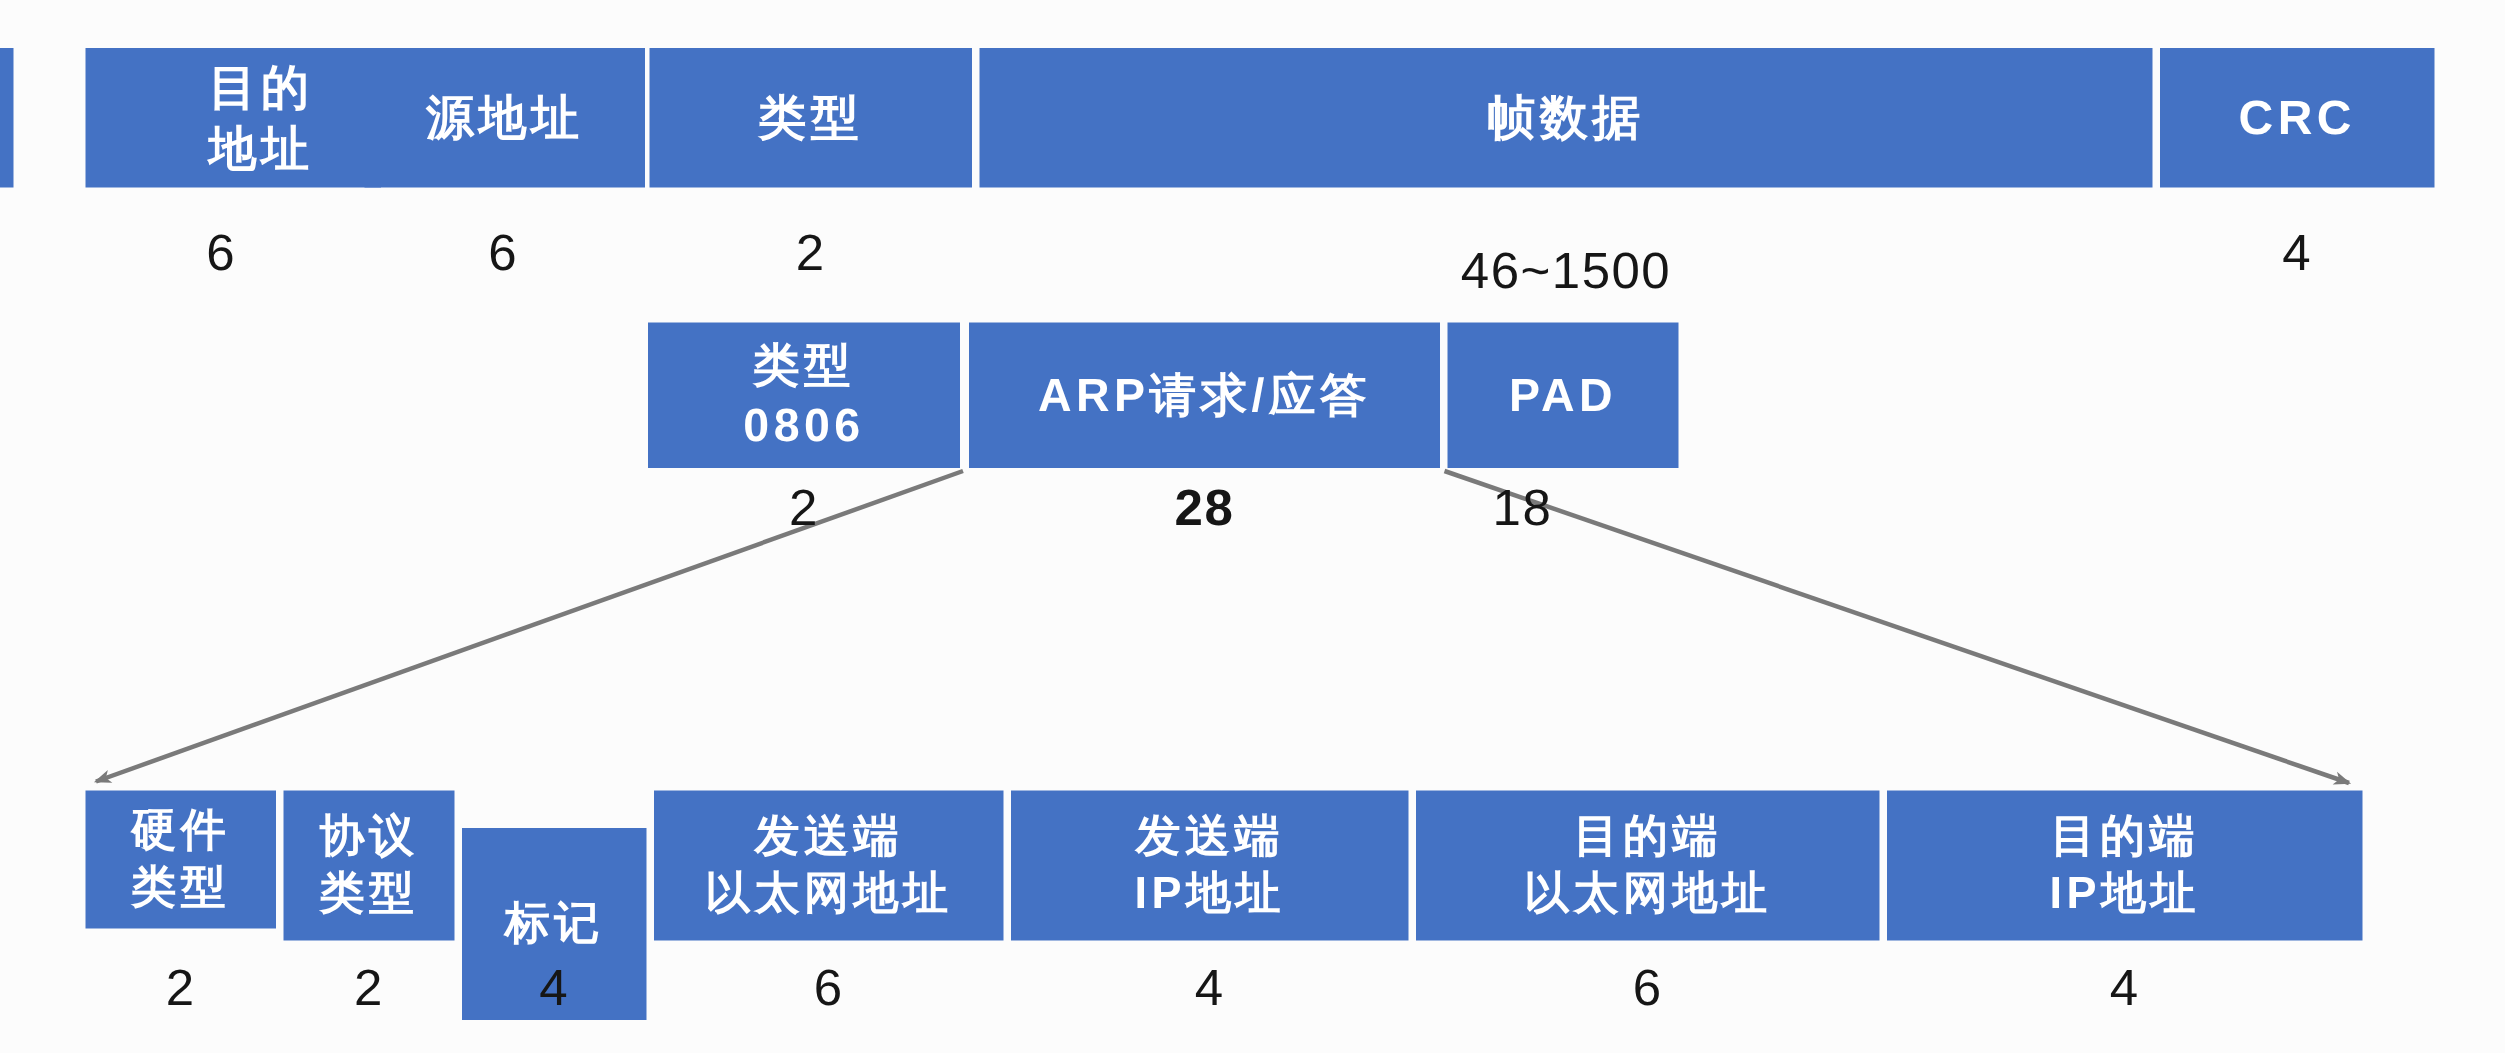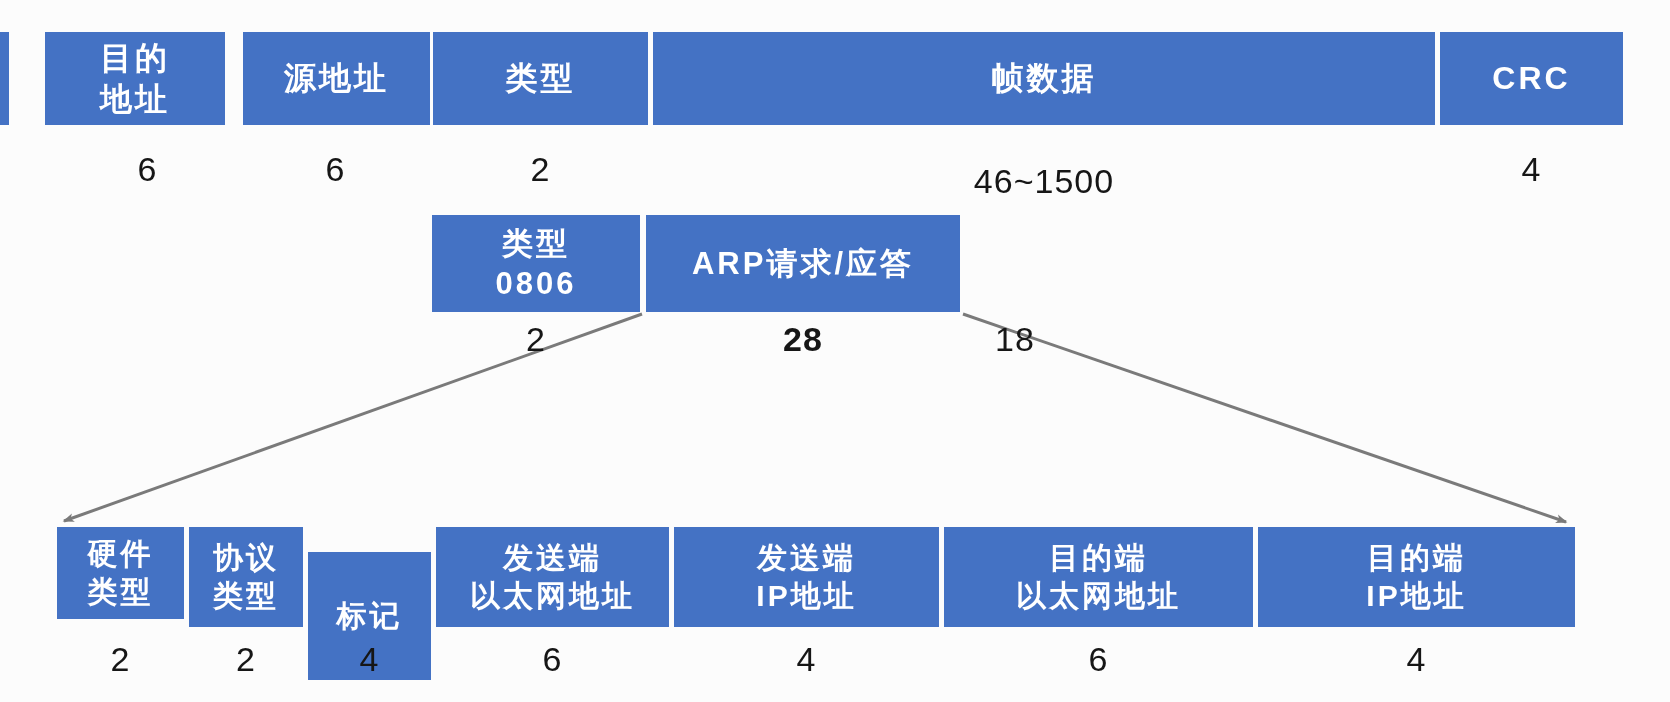--- a/index.html
+++ b/index.html
@@ -45,21 +45,21 @@
       </marker>
     </defs>
   <line x1="642" y1="314" x2="64" y2="521" stroke="#7a7a7a" stroke-width="3" marker-end="url(#ah)"></line>
       <line x1="963" y1="314" x2="1566" y2="522" stroke="#7a7a7a" stroke-width="3" marker-end="url(#ah)"></line>
     </svg>
 
   <svg id="cursor" width="26" height="30" viewBox="0 0 13 19" style="left: 1128px; top: 566px;">
     <path d="M1,0.5 L1,14.6 L4.3,11.7 L6.4,17.6 L9,16.6 L6.8,10.9 L11.3,10.9 Z" fill="#ffffff" stroke="#000000" stroke-width="1.1"></path>
   </svg>
 <div class="box" style="left: 0px; top: 32px; width: 9px; height: 93px;"></div>
-    <div class="box row-0" style="left: 45px; top: 32px; width: 180px; height: 93px;">
+    <div class="box row-0" style="left: 57px; top: 32px; width: 160px; height: 93px; padding-left: 37px;">
       <span class="lbl">目的</span>
       <span class="lbl">地址</span>
     </div>
     <div class="size-label" style="left: 57px; top: 150px; width: 181px;">6</div>
     <div class="box row-0" style="left: 243px; top: 32px; width: 187px; height: 93px;">
       <span class="lbl">源地址</span>
     </div>
     <div class="size-label" style="left: 243px; top: 150px; width: 185px;">6</div>
     <div class="box row-0" style="left: 433px; top: 32px; width: 215px; height: 93px;">
       <span class="lbl">类型</span>
@@ -75,20 +75,23 @@
     <div class="size-label" style="left: 1440px; top: 150px; width: 183px;">4</div>
     <div class="box row-1" style="left: 432px; top: 215px; width: 208px; height: 97px;">
       <span class="lbl">类型</span>
       <span class="lbl">0806</span>
     </div>
     <div class="size-label" style="left: 432px; top: 320px; width: 208px;">2</div>
     <div class="box row-1" style="left: 646px; top: 215px; width: 314px; height: 97px;">
       <span class="lbl">ARP请求/应答</span>
     </div>
     <div class="size-label" style="left: 646px; top: 320px; width: 314px; font-weight: bold;">28</div>
+    <div class="box row-1" style="left: 965px; top: 215px; width: 154px; height: 97px;">
+      <span class="lbl">PAD</span>
+    </div>
     <div class="size-label" style="left: 938px; top: 320px; width: 154px;">18</div>
     <div class="box row-2" style="left: 57px; top: 527px; width: 127px; height: 92px;">
       <span class="lbl">硬件</span>
       <span class="lbl">类型</span>
     </div>
     <div class="size-label" style="left: 57px; top: 640px; width: 127px;">2</div>
     <div class="box row-2" style="left: 189px; top: 527px; width: 114px; height: 100px;">
       <span class="lbl">协议</span>
       <span class="lbl">类型</span>
     </div>

